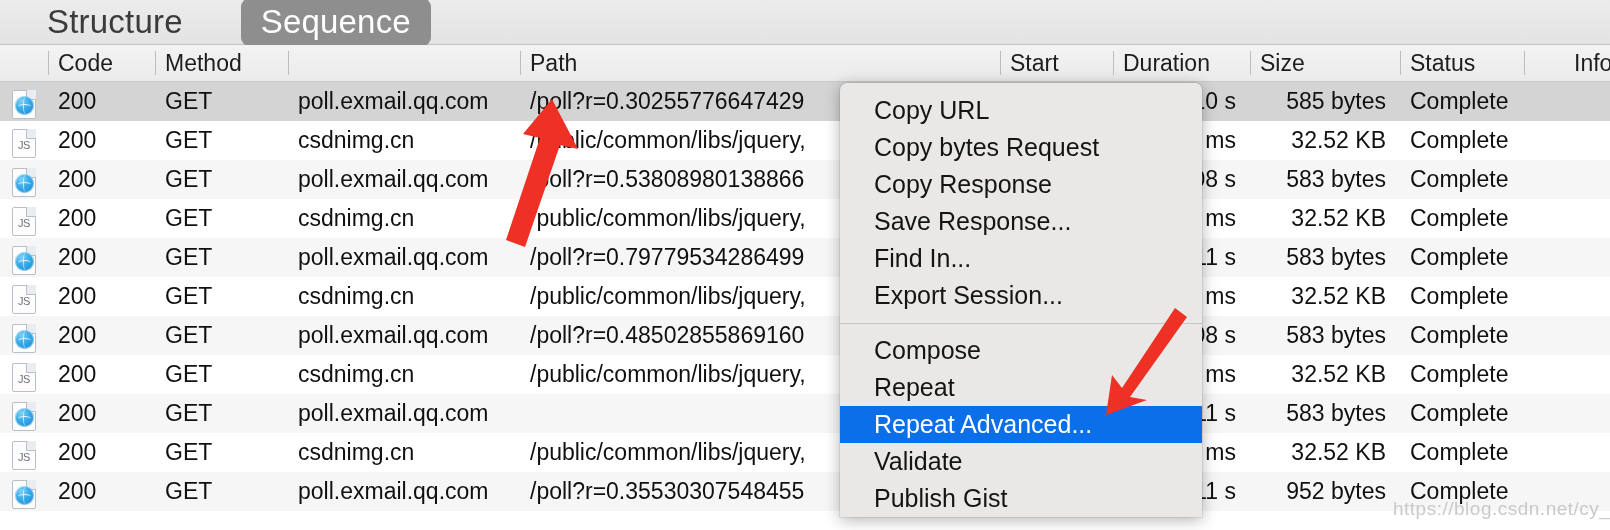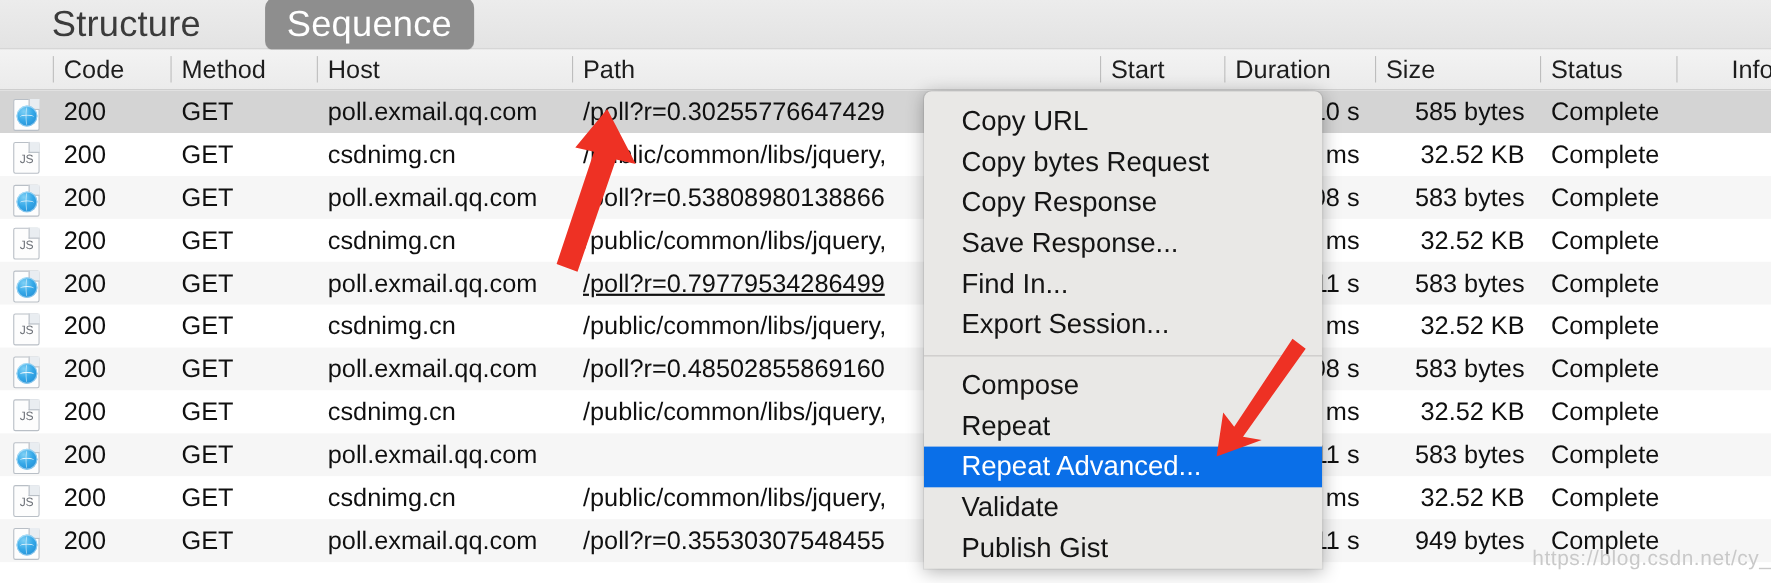--- a/index.html
+++ b/index.html
@@ -131,21 +131,20 @@
     <div class="colsep" style="left:288px"></div>
     <div class="colsep" style="left:520px"></div>
     <div class="colsep" style="left:1000px"></div>
     <div class="colsep" style="left:1113px"></div>
     <div class="colsep" style="left:1250px"></div>
     <div class="colsep" style="left:1400px"></div>
     <div class="colsep" style="left:1524px"></div>
 
     <div class="colcell" style="left:48px;width:107px">Code</div>
     <div class="colcell" style="left:155px;width:133px">Method</div>
-    <div class="colcell" style="left:288px;width:232px">Host</div>
     <div class="colcell" style="left:520px;width:480px">Path</div>
     <div class="colcell" style="left:1000px;width:113px">Start</div>
     <div class="colcell" style="left:1113px;width:137px">Duration</div>
     <div class="colcell" style="left:1250px;width:150px">Size</div>
     <div class="colcell" style="left:1400px;width:124px">Status</div>
     <div class="colcell" style="left:1564px;width:67px">Info</div>
   </div>
 
   <div class="tablewrap" id="tbody">
       <div class="row sel">
@@ -209,21 +208,21 @@
         <div class="cell lft" style="left: 1524px; width: 86px;"></div>
       </div>
       <div class="row alt">
         <div class="ficon">
           <div class="fold"></div>
           <div class="globe"></div>
         </div>
         <div class="cell lft" style="left: 48px; width: 107px;">200</div>
         <div class="cell lft" style="left: 155px; width: 133px;">GET</div>
         <div class="cell lft" style="left: 288px; width: 232px;">poll.exmail.qq.com</div>
-        <div class="cell lft" style="left: 520px; width: 480px; text-decoration: underline;">/poll?r=0.79779534286499</div>
+        <div class="cell lft" style="left: 520px; width: 480px;">/poll?r=0.79779534286499</div>
         <div class="cell num" style="left: 1000px; width: 113px;"></div>
         <div class="cell num" style="left: 1113px; width: 137px;">11 s</div>
         <div class="cell num" style="left: 1250px; width: 150px;">583 bytes</div>
         <div class="cell lft" style="left: 1400px; width: 124px;">Complete</div>
         <div class="cell lft" style="left: 1524px; width: 86px;"></div>
       </div>
       <div class="row">
         <div class="ficon">
           <div class="fold"></div>
           <div class="jslbl">JS</div>
@@ -302,21 +301,21 @@
         <div class="ficon">
           <div class="fold"></div>
           <div class="globe"></div>
         </div>
         <div class="cell lft" style="left: 48px; width: 107px;">200</div>
         <div class="cell lft" style="left: 155px; width: 133px;">GET</div>
         <div class="cell lft" style="left: 288px; width: 232px;">poll.exmail.qq.com</div>
         <div class="cell lft" style="left: 520px; width: 480px;">/poll?r=0.35530307548455</div>
         <div class="cell num" style="left: 1000px; width: 113px;"></div>
         <div class="cell num" style="left: 1113px; width: 137px;">11 s</div>
-        <div class="cell num" style="left: 1250px; width: 150px;">949 bytes</div>
+        <div class="cell num" style="left: 1250px; width: 150px;">952 bytes</div>
         <div class="cell lft" style="left: 1400px; width: 124px;">Complete</div>
         <div class="cell lft" style="left: 1524px; width: 86px;"></div>
       </div>
     </div>
 
   <div class="ctxmenu" id="ctxmenu">
       <div class="mi">Copy URL</div>
       <div class="mi">Copy bytes Request</div>
       <div class="mi">Copy Response</div>
       <div class="mi">Save Response...</div>

